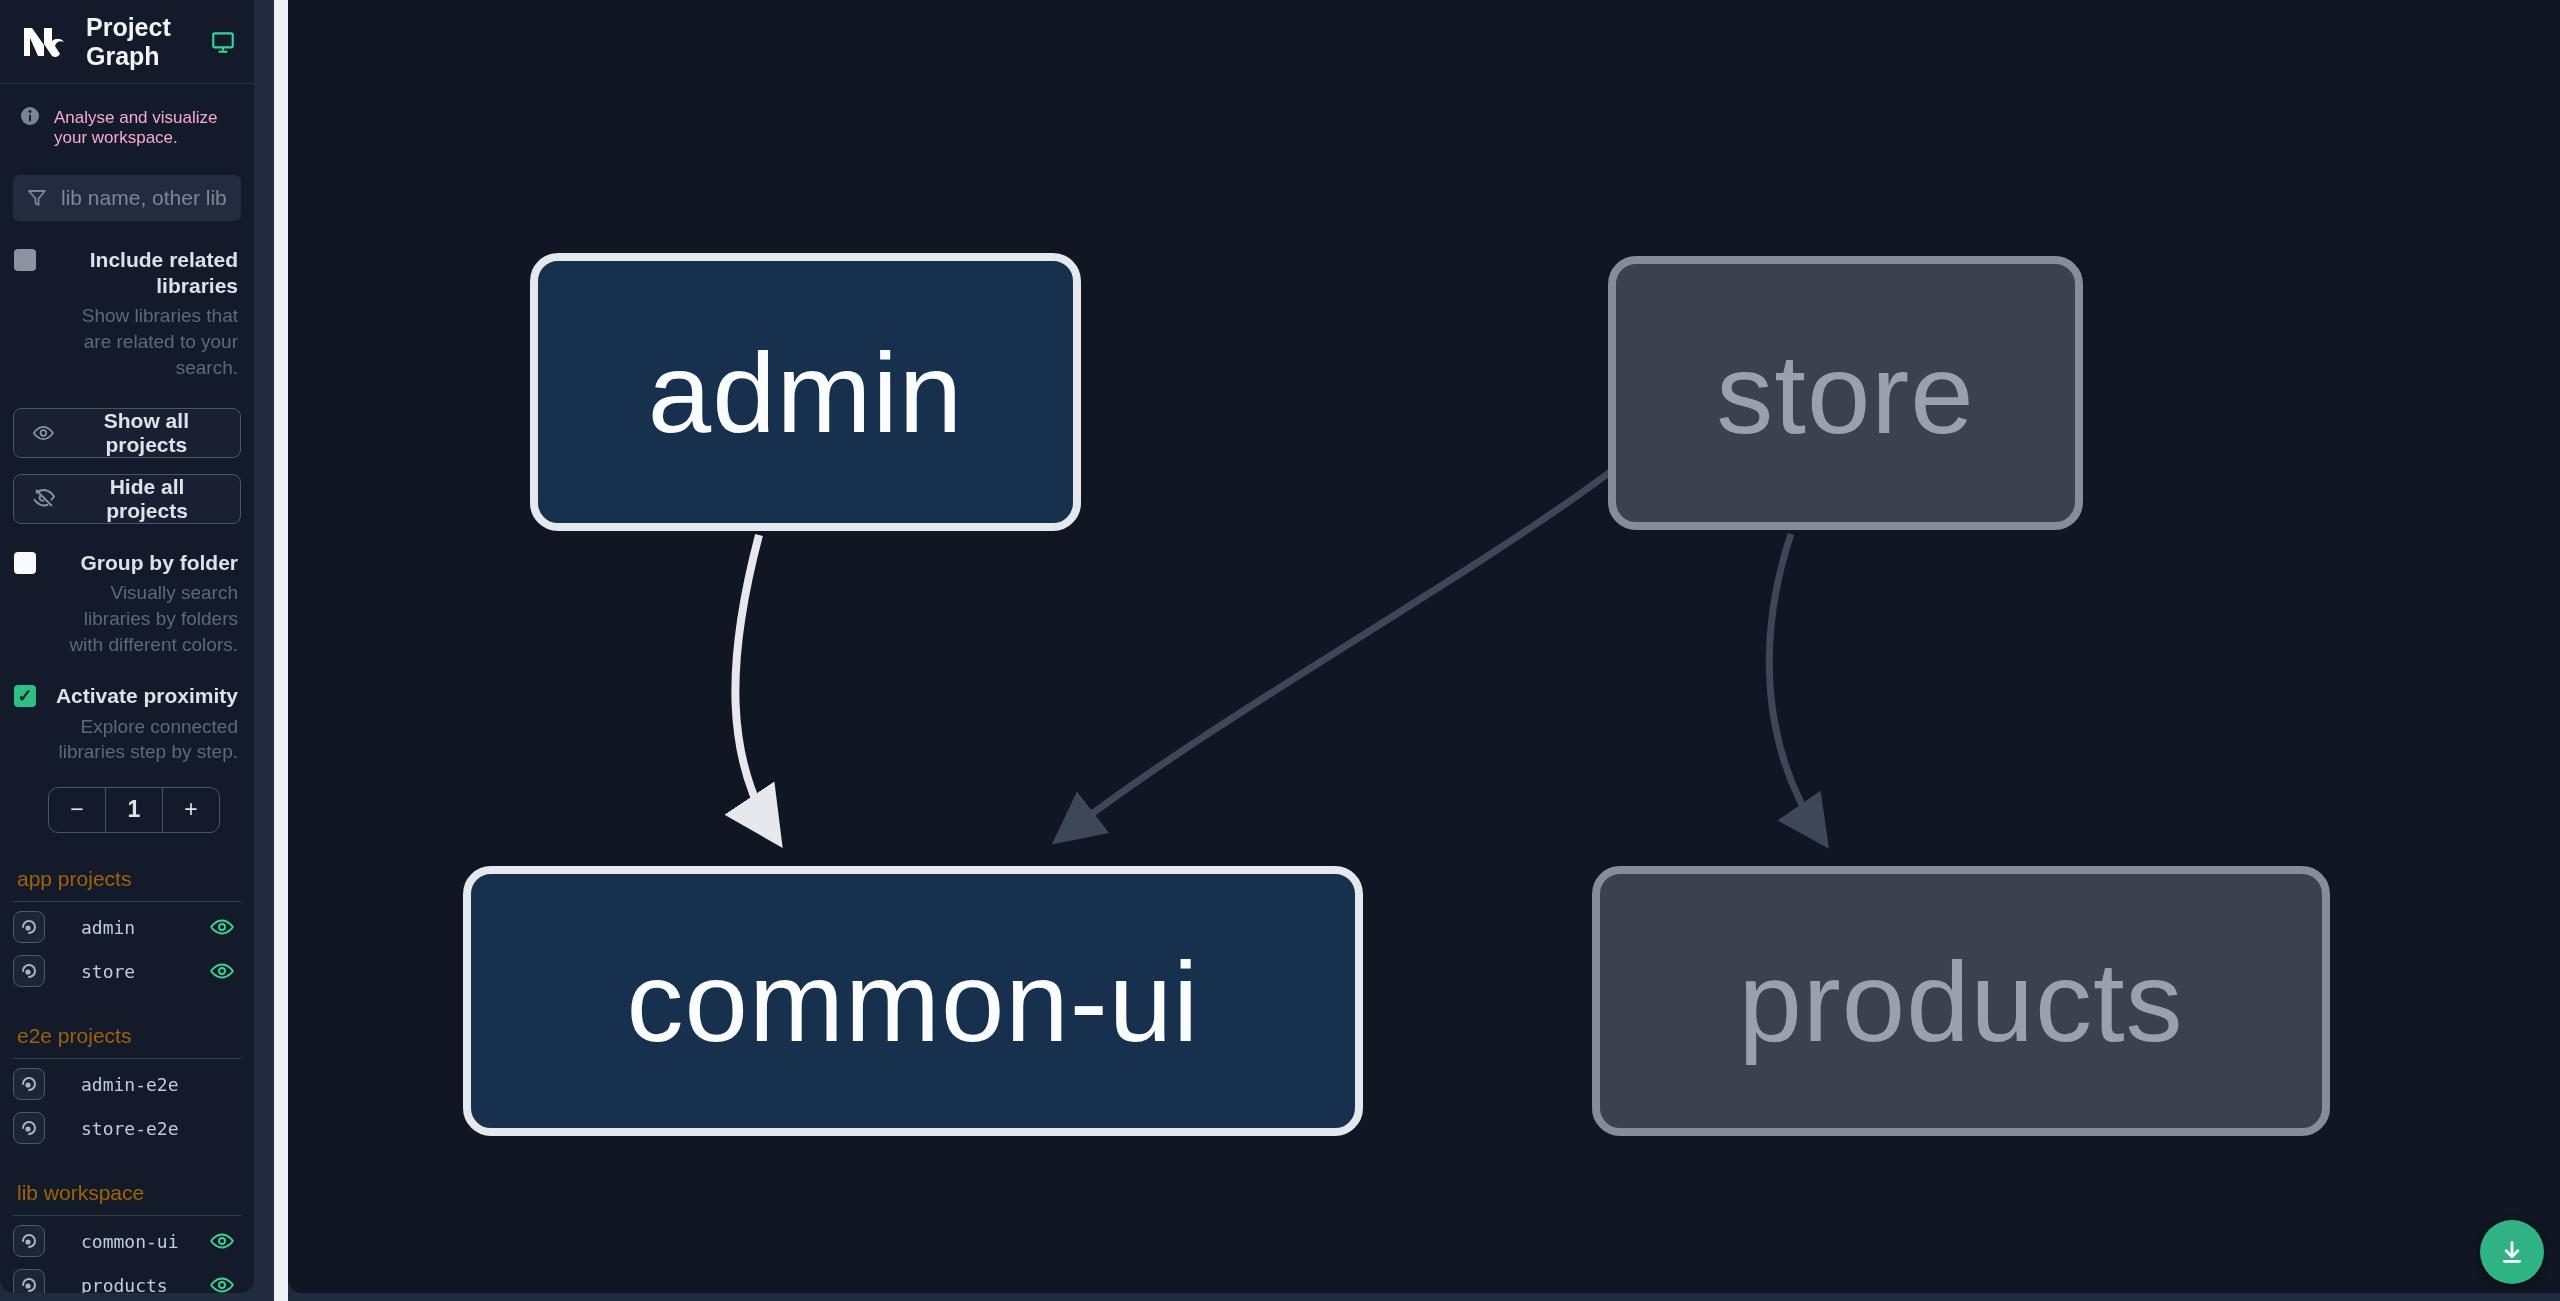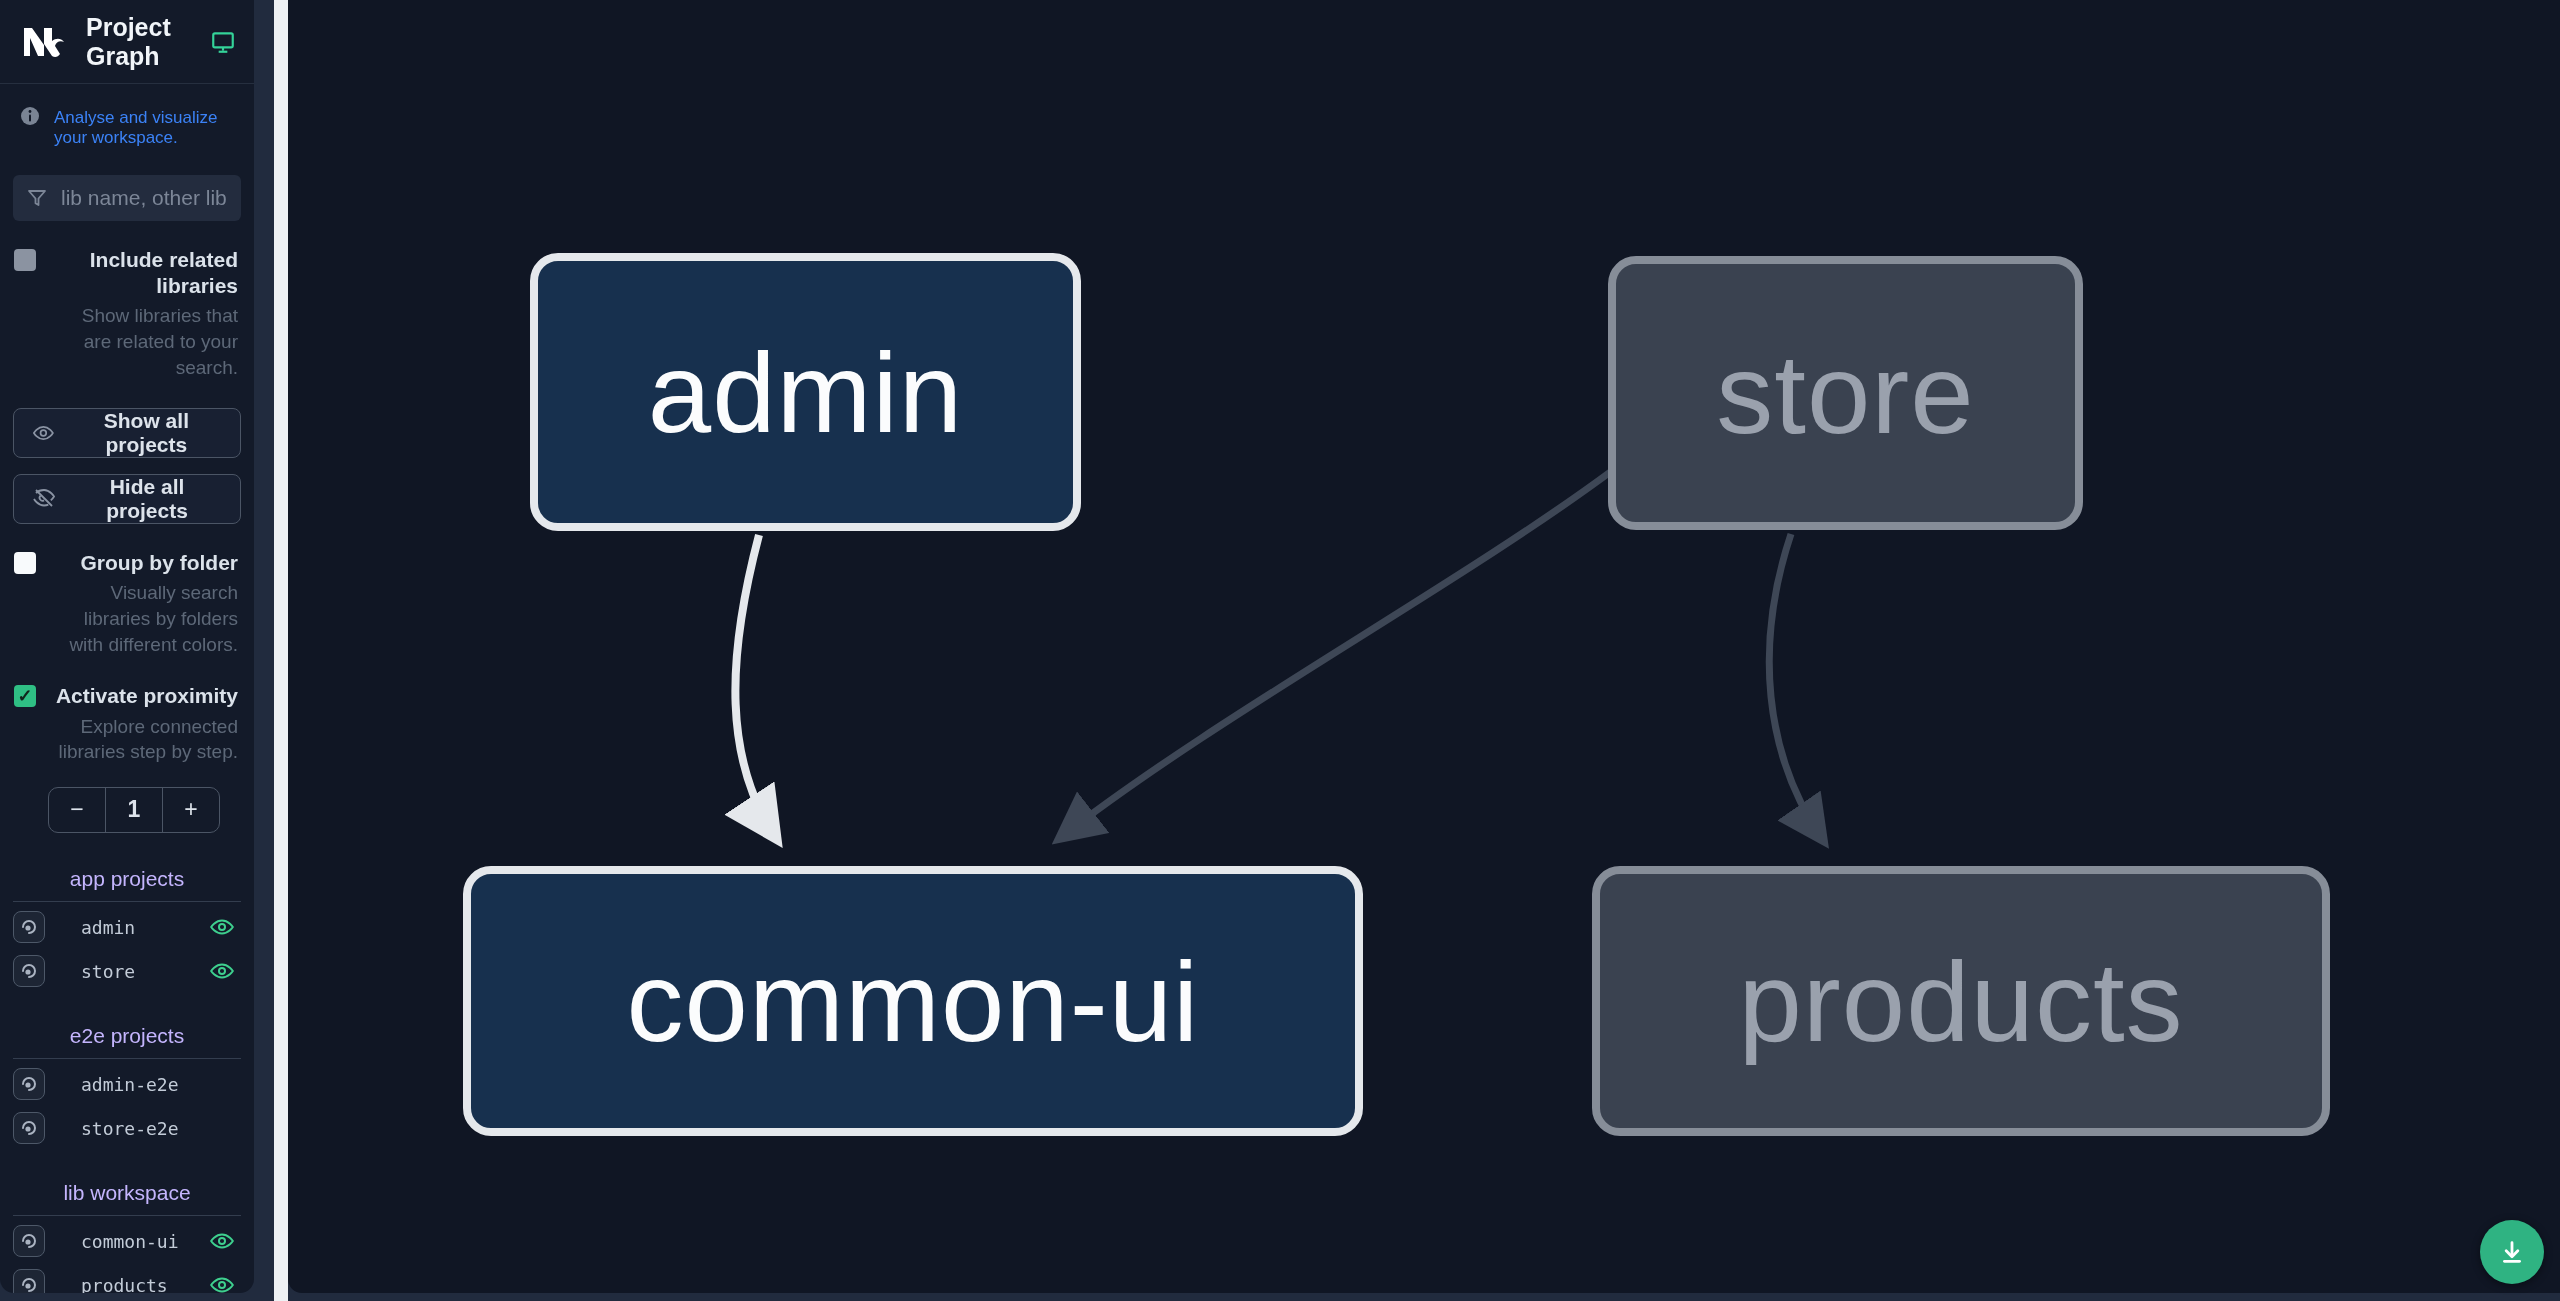--- a/index.html
+++ b/index.html
@@ -19,21 +19,21 @@
   .sb-header {
     display:flex; align-items:center; gap:16px;
     padding:16px 18px; height:84px;
     border-bottom:1px solid #262f3f;
   }
   .nx-logo { width:52px; height:52px; flex:0 0 auto; }
   .app-title { font-size:25px; font-weight:bold; color:#f1f5f9; flex:1; }
   .monitor-icon { width:26px; height:26px; flex:0 0 auto; }
   .info-row { display:flex; gap:14px; padding:22px 20px 0 20px; align-items:flex-start; }
   .info-icon { width:20px; height:20px; flex:0 0 auto; }
-  .tagline { font-size:17px; color:#3b82f6; line-height:1.2; padding-top:2px; }
+  .tagline { font-size:17px; color:#f9a8d4; line-height:1.2; padding-top:2px; }
   .search-box {
     margin:26px 13px 0 13px; height:46px;
     background:#232c3e; border-radius:6px;
     display:flex; align-items:center; gap:12px; padding:0 12px;
   }
   .funnel-icon { width:24px; height:24px; flex:0 0 auto; }
   .search-input {
     background:transparent; border:none; outline:none; width:100%;
     font-size:21px; color:#e2e8f0; font-family:"Liberation Sans", sans-serif;
   }
@@ -59,23 +59,22 @@
     border:1px solid #4b5565; border-radius:10px;
     display:flex; align-items:stretch; overflow:hidden;
   }
   .stepper > div {
     flex:1; display:flex; align-items:center; justify-content:center;
     font-size:23px; color:#dde3eb;
   }
   .stepper .mid { border-left:1px solid #4b5565; border-right:1px solid #4b5565; font-weight:bold; }
   .section-heading {
     margin:0 13px; padding:34px 4px 10px 4px;
-    font-size:21px; color:#c4b5fd;
+    font-size:21px; color:#a16207;
     border-bottom:1px solid #333d4e;
-    text-align:center;
   }
   .proj-row { display:flex; align-items:center; gap:0; padding:7px 13px 0 13px; height:44px; }
   .proj-icon-btn {
     width:32px; height:32px; border:1px solid #4d5868; border-radius:8px;
     background:#1d2534; display:flex; align-items:center; justify-content:center;
     cursor:pointer; flex:0 0 auto;
   }
   .proj-icon-btn svg { width:18px; height:18px; }
   .proj-name {
     font-family:"DejaVu Sans Mono", monospace;

